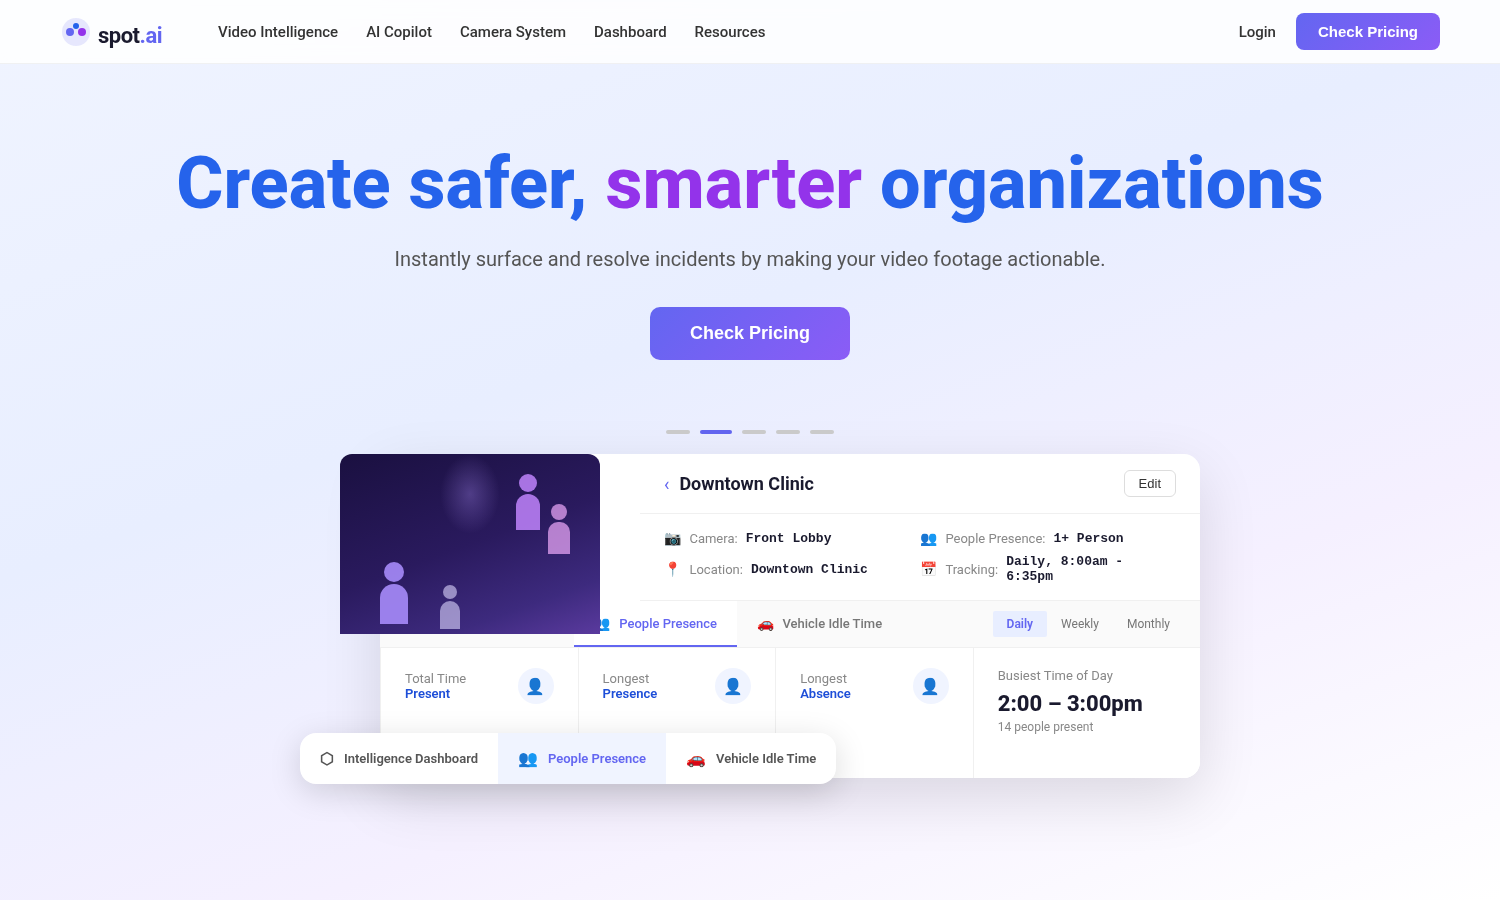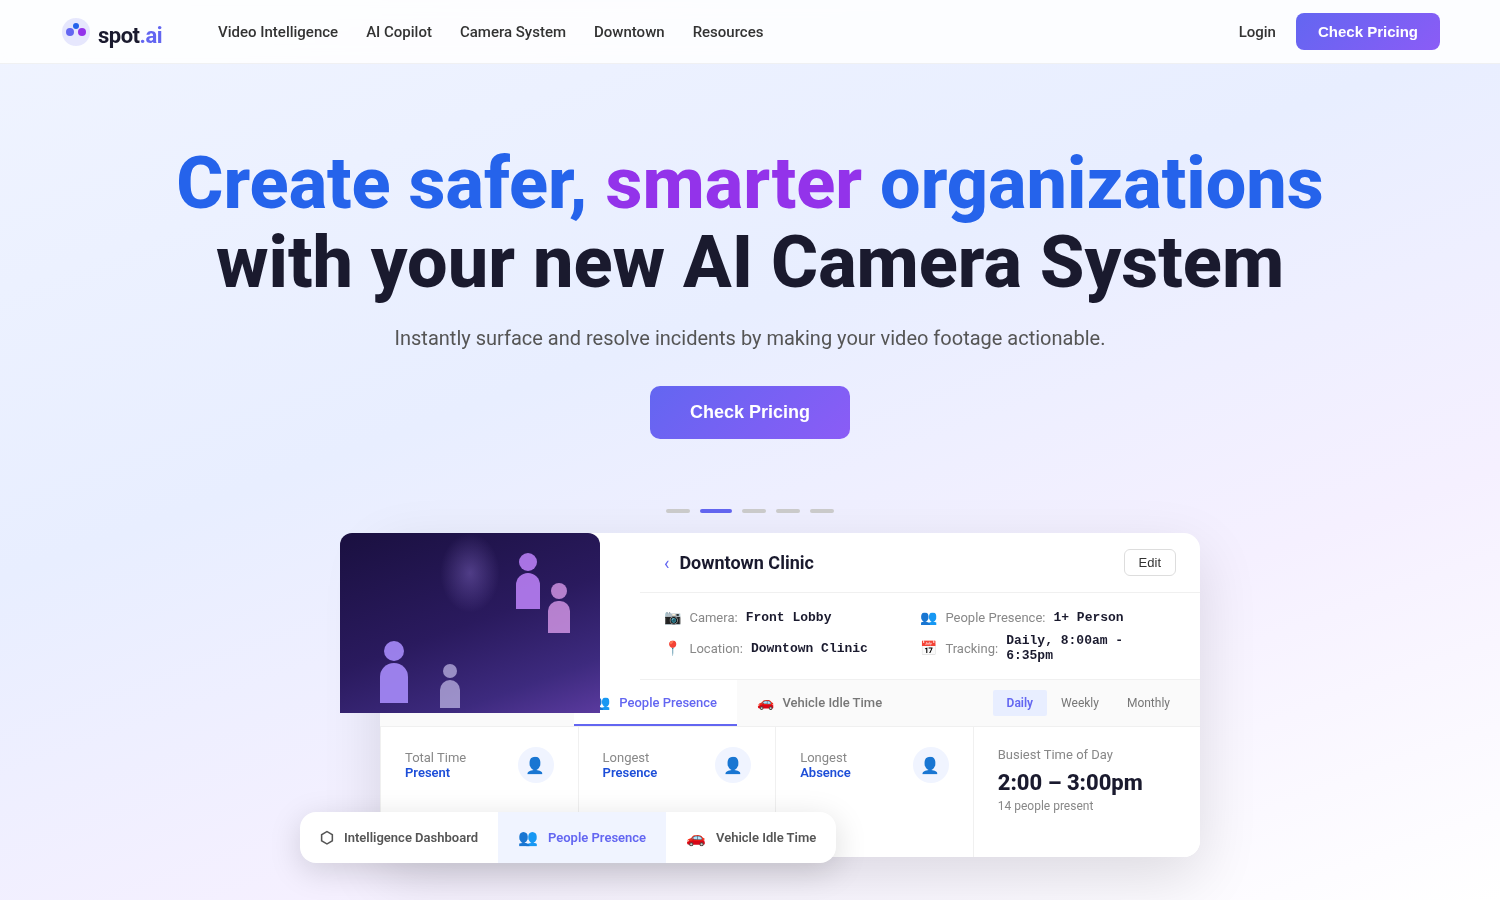--- a/index.html
+++ b/index.html
@@ -365,33 +365,32 @@
       <circle cx="10" cy="16" r="4" fill="#6366f1"></circle>
       <circle cx="22" cy="16" r="4" fill="#9333ea"></circle>
       <circle cx="16" cy="10" r="3" fill="#2563eb"></circle>
     </svg>
     <span class="logo-text">spot<span>.ai</span></span>
   </div>
   <div class="nav-links">
     <span class="nav-link">Video Intelligence</span>
     <span class="nav-link">AI Copilot</span>
     <span class="nav-link">Camera System</span>
-    <span class="nav-link">Downtown</span>
+    <span class="nav-link">Dashboard</span>
     <span class="nav-link">Resources</span>
   </div>
   <div class="nav-actions">
     <span class="login-btn">Login</span>
     <button class="check-pricing-btn">Check Pricing</button>
   </div>
 </nav>
 
 <div class="hero">
   <h1 class="hero-title">
     <span class="blue">Create safer, </span><span class="purple">smarter </span><span class="blue">organizations</span><br>
-    <span class="dark">with your new AI Camera System</span>
   </h1>
   <p class="hero-subtitle">Instantly surface and resolve incidents by making your video footage actionable.</p>
   <button class="hero-cta">Check Pricing</button>
 </div>
 
 <div class="dots">
   <div class="dot"></div>
   <div class="dot active"></div>
   <div class="dot"></div>
   <div class="dot"></div>

